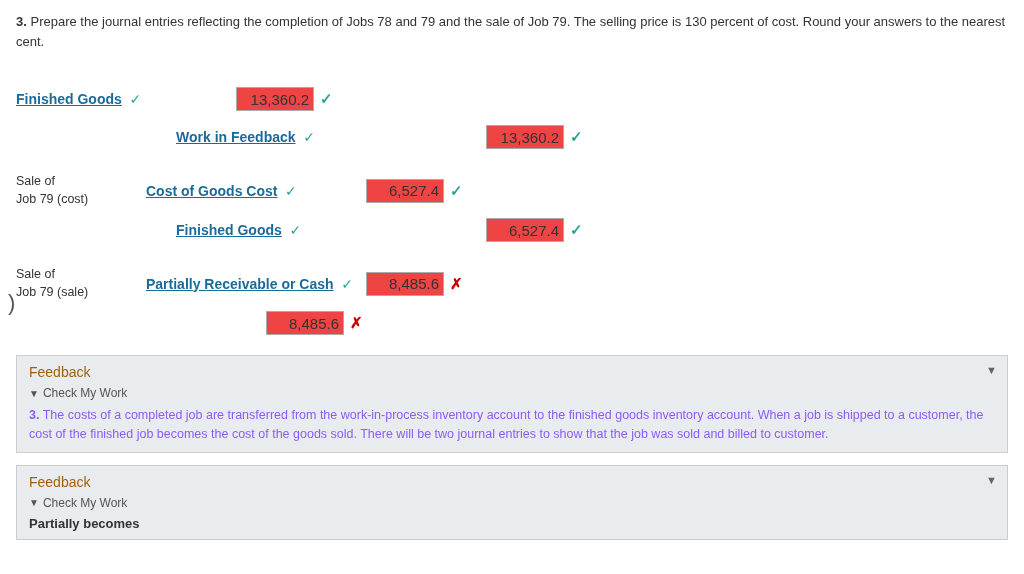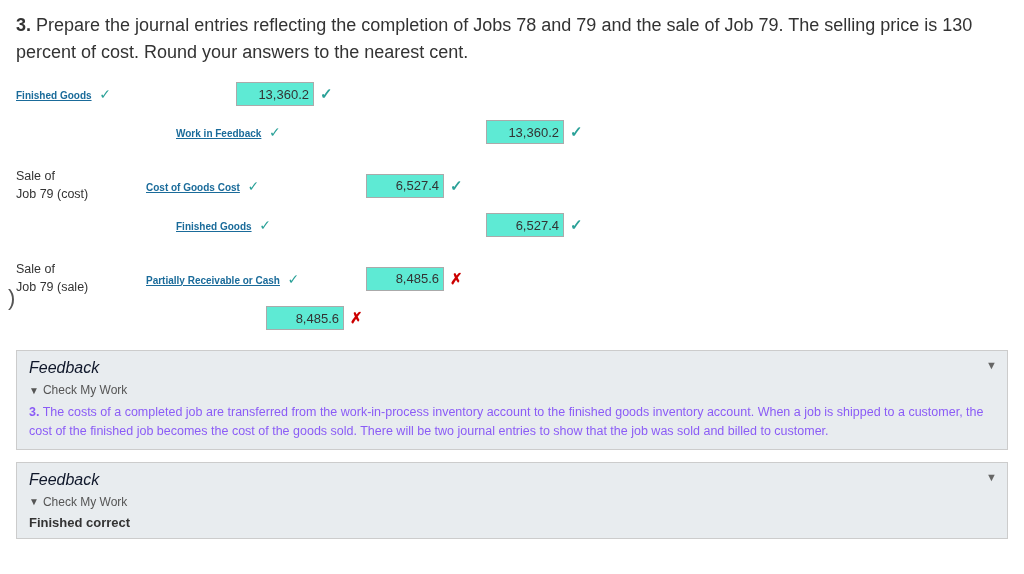--- a/index.html
+++ b/index.html
@@ -9,23 +9,23 @@
       background: #fff;
       color: #333;
       width: 1024px;
     }
 
     .page-container {
       padding: 12px 16px;
     }
 
     .question-text {
-      font-size: 18px;
+      font-size: 13px;
       line-height: 1.5;
-      margin-bottom: 12px;
+      margin-bottom: 32px;
       color: #333;
     }
 
     .question-text strong {
       font-weight: bold;
     }
 
     .journal-table {
       width: 100%;
       margin-bottom: 16px;
@@ -47,21 +47,21 @@
     }
 
     .account-col {
       width: 220px;
       flex-shrink: 0;
     }
 
     .account-link {
       color: #1a6b9a;
       text-decoration: underline;
-      font-size: 10px;
+      font-size: 14px;
       cursor: pointer;
       font-weight: bold;
     }
 
     .checkmark-teal {
       color: #2aa198;
       margin-left: 4px;
       font-size: 14px;
     }
 
@@ -80,23 +80,23 @@
       align-items: center;
       gap: 6px;
     }
 
     .input-box {
       width: 78px;
       height: 24px;
       border: 1px solid #aaa;
       text-align: right;
       padding: 2px 4px;
-      font-size: 13px;
+      font-size: 15px;
       color: #333;
-      background: #5eead4;
+      background: #ef4444;
     }
 
     .check-green {
       color: #2aa198;
       font-size: 15px;
       font-weight: bold;
     }
 
     .check-red {
       color: #cc0000;
@@ -110,24 +110,23 @@
 
     .feedback-box {
       background: #e8ecef;
       border: 1px solid #ccc;
       padding: 8px 12px;
       margin-bottom: 12px;
       position: relative;
     }
 
     .feedback-label {
-      font-size: 16px;
-      color: #0f172a;
+      font-size: 14px;
+      color: #a16207;
       margin-bottom: 6px;
-      font-style: italic;
     }
 
     .check-my-work {
       font-size: 12px;
       color: #555;
       margin-bottom: 6px;
       display: flex;
       align-items: center;
       gap: 4px;
     }
@@ -293,16 +292,16 @@
     </div>
   </div>
 
   <div class="feedback-box">
     <div class="feedback-label">Feedback</div>
     <span class="dropdown-arrow">▼</span>
     <div class="check-my-work">
       <span class="check-my-work-triangle">▼</span>
       <span>Check My Work</span>
     </div>
-    <div class="partially-correct">Finished correct</div>
+    <div class="partially-correct">Partially becomes</div>
   </div>
 
 </div>
 
 </body></html>

